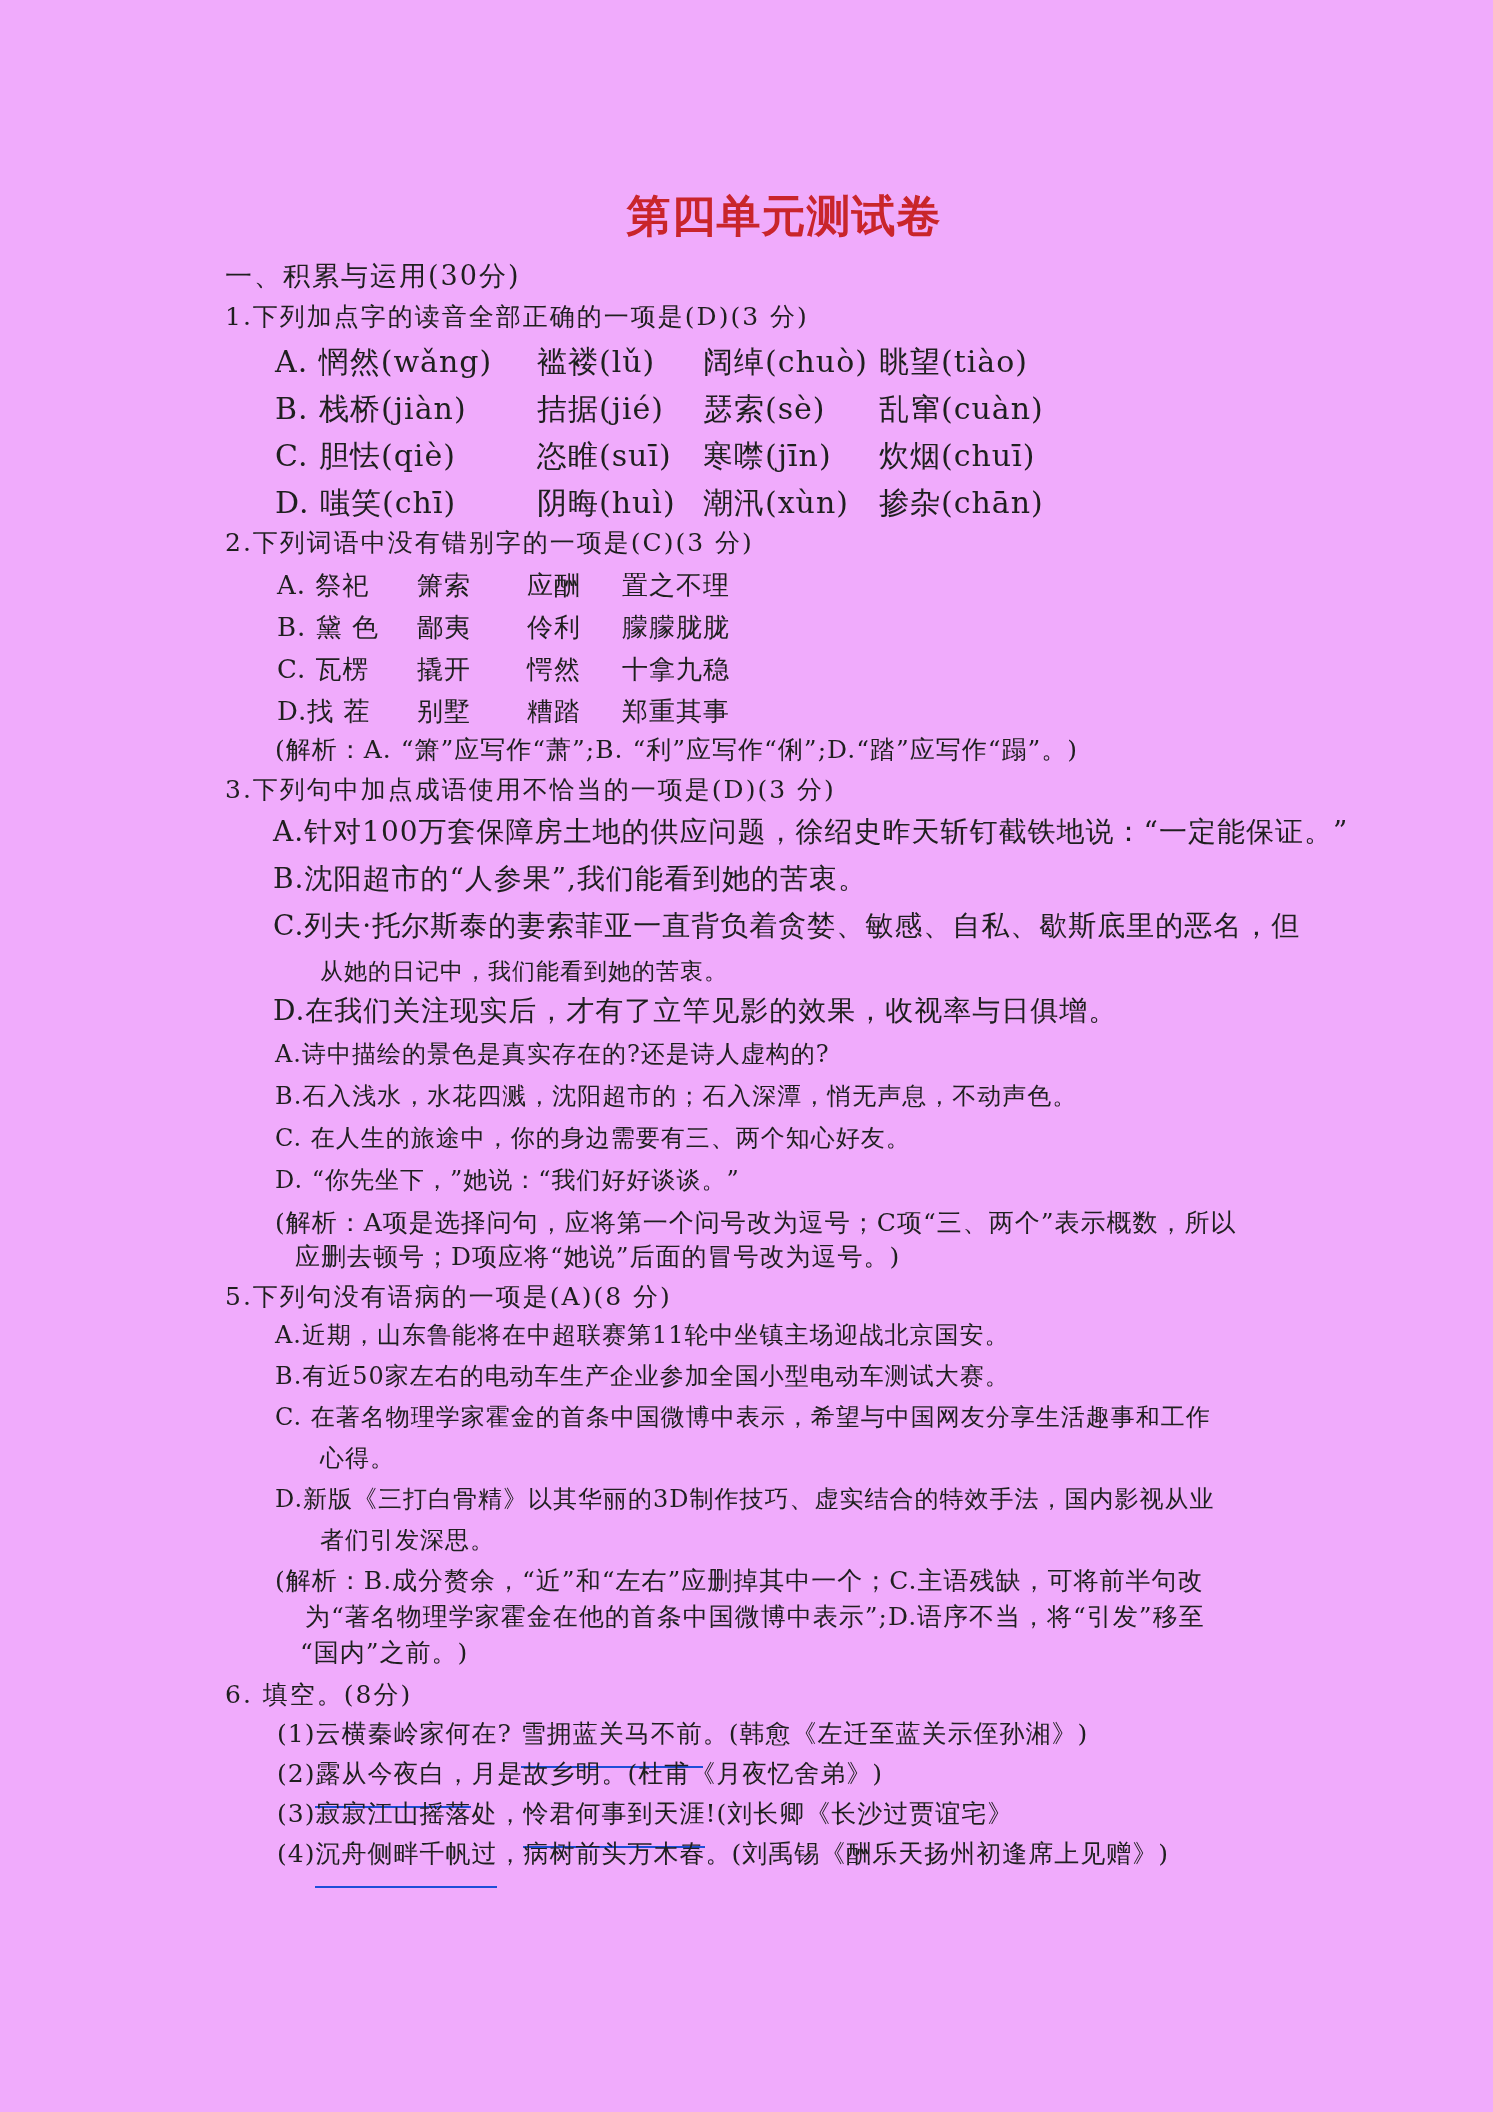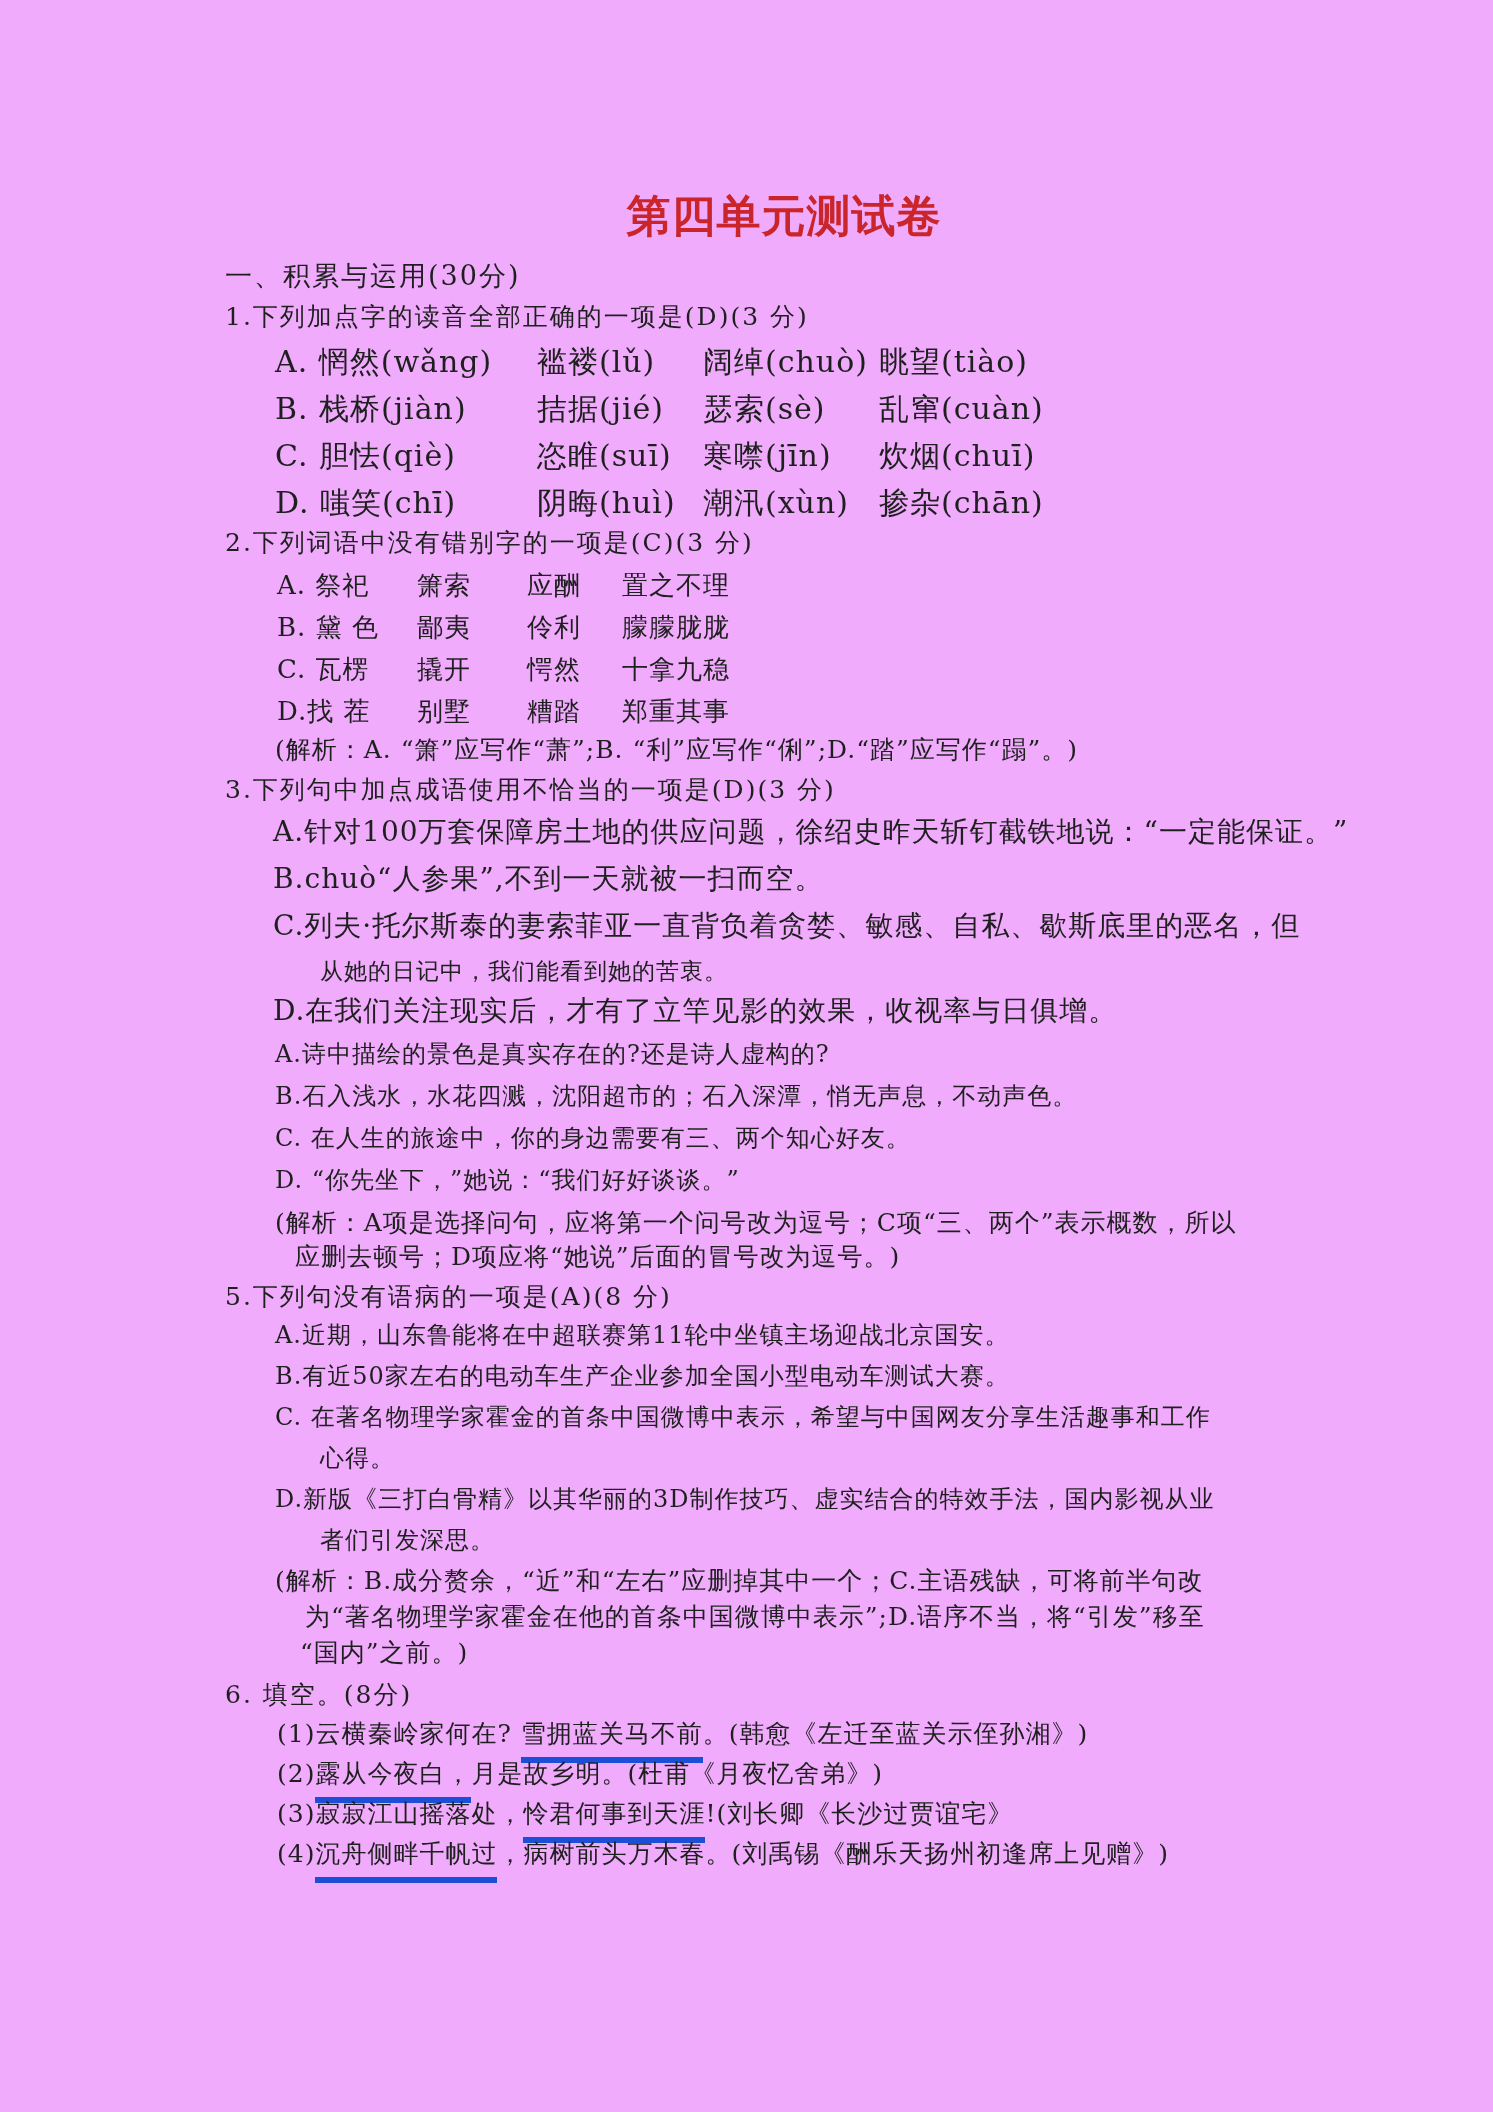--- a/index.html
+++ b/index.html
@@ -99,21 +99,21 @@
   .a5.l1 { margin-left: 50px; }
   .a5.l2 { margin-left: 80px; }
   .a5.l3 { margin-left: 75px; margin-bottom: 10px; }
   .q6-item {
     font-size: 25px;
     line-height: 33px;
     margin-left: 52px;
     margin-bottom: 7px;
     white-space: nowrap;
   }
-  .uline { border-bottom: 6px solid #1d4ed8; padding-bottom: 9px; }
+  .uline { border-bottom: 2px solid #1d4ed8; padding-bottom: 18px; }
   .gap-after-analysis { margin-bottom: 8px; }
 </style>
 </head>
 <body>
 
 <div class="page">
 
   <h1 class="title" style="color: rgb(201, 37, 43);">第四单元测试卷</h1>
 
   <div class="section">一、积累与运用(30分)</div>
@@ -174,21 +174,21 @@
       <td class="c2">别墅</td>
       <td class="c3">糟踏</td>
       <td>郑重其事</td>
     </tr>
   </tbody>
     </table>
   <div class="analysis gap-after-analysis">(解析：A. “箫”应写作“萧”;B. “利”应写作“俐”;D.“踏”应写作“蹋”。)</div>
 
   <div class="stem">3.下列句中加点成语使用不恰当的一项是(D)(3 分)</div>
   <div class="q3-line">A.针对100万套保障房土地的供应问题，徐绍史昨天斩钉截铁地说：“一定能保证。”</div>
-  <div class="q3-line">B.chuò“人参果”,不到一天就被一扫而空。</div>
+  <div class="q3-line">B.沈阳超市的“人参果”,我们能看到她的苦衷。</div>
   <div class="q3-line wide">C.列夫·托尔斯泰的妻索菲亚一直背负着贪婪、敏感、自私、歇斯底里的恶名，但</div>
   <div class="q3-cont">从她的日记中，我们能看到她的苦衷。</div>
   <div class="q3-line">D.在我们关注现实后，才有了立竿见影的效果，收视率与日俱增。</div>
 
   <div class="q45-line">A.诗中描绘的景色是真实存在的?还是诗人虚构的?</div>
   <div class="q45-line">B.石入浅水，水花四溅，沈阳超市的；石入深潭，悄无声息，不动声色。</div>
   <div class="q45-line">C. 在人生的旅途中，你的身边需要有三、两个知心好友。</div>
   <div class="q45-line">D. “你先坐下，”她说：“我们好好谈谈。”</div>
   <div class="analysis a4-l1">(解析：A项是选择问句，应将第一个问号改为逗号；C项“三、两个”表示概数，所以</div>
   <div class="analysis-cont a4-l2">应删去顿号；D项应将“她说”后面的冒号改为逗号。)</div>

